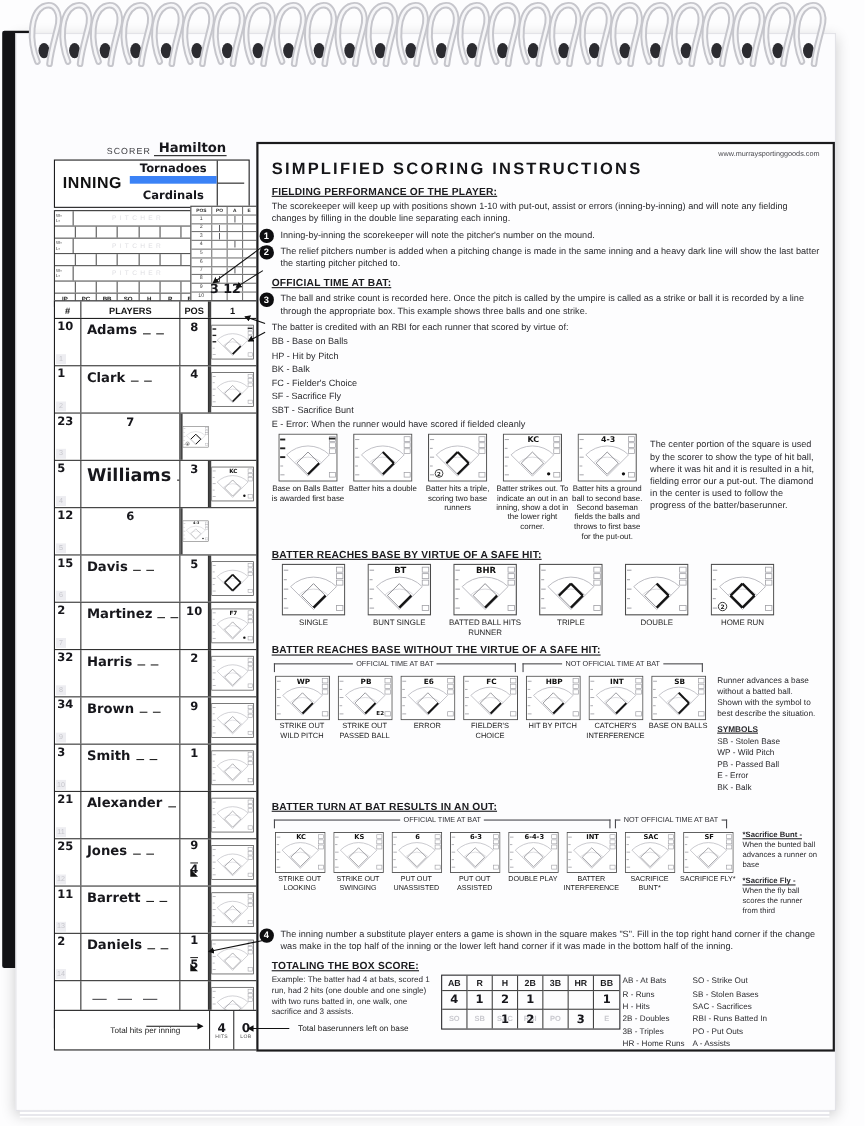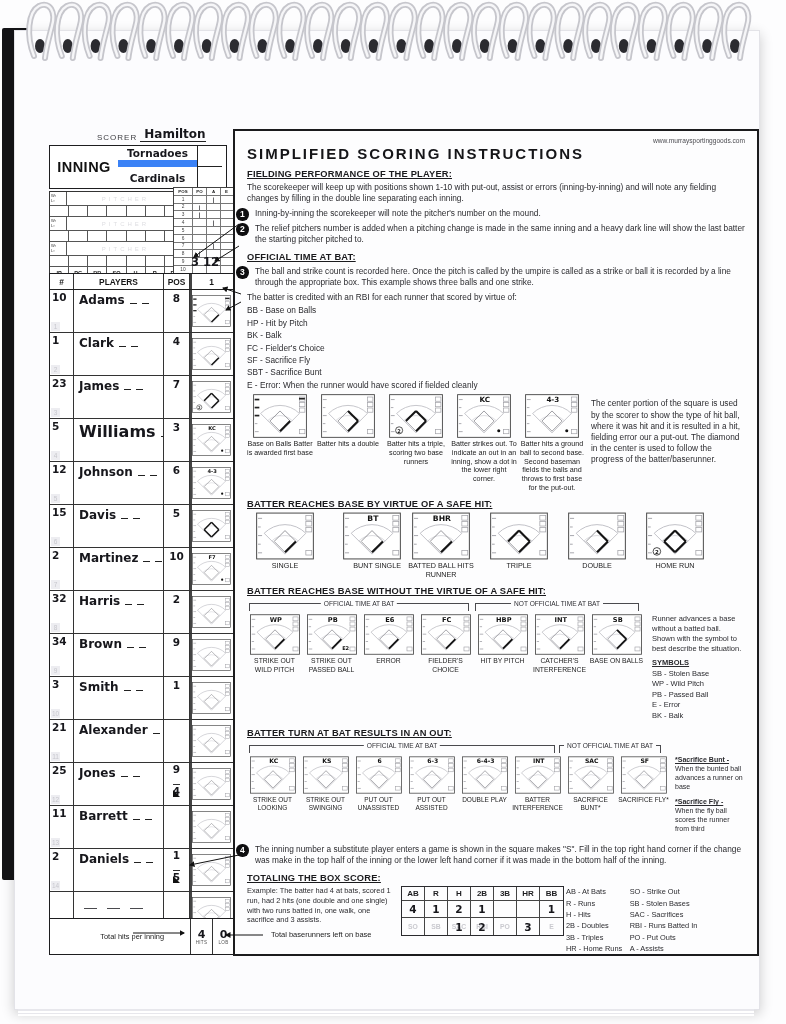--- a/index.html
+++ b/index.html
@@ -315,21 +315,20 @@
               <path d="M32 44 L20 32 L32 20 L44 32 Z" fill="none" stroke="#8d8d93" stroke-width="1"></path>
               <line x1="32" y1="44" x2="44" y2="32" stroke="#141414" stroke-width="2.4"></line>
             </svg>
           </div>
         </div>
         <div class="prow">
           <div class="pc-num">
             <span class="hv hand">23</span>
             <span class="rowno">3</span>
           </div>
-          <div class="pc-name"><span class="hand" style="font-size: 12px;">James</span><span class="u"></span><span class="u"></span></div>
           <div class="pc-pos hand">7</div>
           <div class="pc-inn">
             <svg viewBox="0 0 64 52" width="42" height="34">
               <rect x="0.7" y="0.7" width="62.6" height="50.6" fill="#fff" stroke="#4a4a4a" stroke-width="1.1"></rect>
               <rect x="2.2" y="6" width="4.5" height="1.1" fill="#a8a8ae"></rect>
               <rect x="2.2" y="15.5" width="3" height="1.1" fill="#a8a8ae"></rect>
               <rect x="2.2" y="25" width="4.5" height="1.1" fill="#a8a8ae"></rect>
               <rect x="2.2" y="34.5" width="3" height="1.1" fill="#a8a8ae"></rect>
               <rect x="2.2" y="44" width="4.5" height="1.1" fill="#a8a8ae"></rect>
               <rect x="55" y="3.5" width="6.5" height="5" fill="none" stroke="#a0a0a6" stroke-width="0.8"></rect>
@@ -372,21 +371,20 @@
               <text x="33" y="9.5" font-size="8.5" font-weight="bold" font-family="DejaVu Sans, sans-serif" text-anchor="middle" fill="#111">KC</text>
               <circle cx="49.5" cy="43.5" r="1.8" fill="#111"></circle>
             </svg>
           </div>
         </div>
         <div class="prow">
           <div class="pc-num">
             <span class="hv hand">12</span>
             <span class="rowno">5</span>
           </div>
-          <div class="pc-name"><span class="hand" style="font-size: 12px;">Johnson</span><span class="u"></span><span class="u"></span></div>
           <div class="pc-pos hand">6</div>
           <div class="pc-inn">
             <svg viewBox="0 0 64 52" width="42" height="34">
               <rect x="0.7" y="0.7" width="62.6" height="50.6" fill="#fff" stroke="#4a4a4a" stroke-width="1.1"></rect>
               <rect x="2.2" y="6" width="4.5" height="1.1" fill="#a8a8ae"></rect>
               <rect x="2.2" y="15.5" width="3" height="1.1" fill="#a8a8ae"></rect>
               <rect x="2.2" y="25" width="4.5" height="1.1" fill="#a8a8ae"></rect>
               <rect x="2.2" y="34.5" width="3" height="1.1" fill="#a8a8ae"></rect>
               <rect x="2.2" y="44" width="4.5" height="1.1" fill="#a8a8ae"></rect>
               <rect x="55" y="3.5" width="6.5" height="5" fill="none" stroke="#a0a0a6" stroke-width="0.8"></rect>
@@ -836,21 +834,21 @@
               <rect x="55" y="10" width="6.5" height="5" fill="none" stroke="#a0a0a6" stroke-width="0.8"></rect>
               <rect x="55" y="16.5" width="6.5" height="5" fill="none" stroke="#a0a0a6" stroke-width="0.8"></rect>
               <rect x="55" y="42" width="6.5" height="5" fill="none" stroke="#a0a0a6" stroke-width="0.8"></rect>
               <path d="M32 46 L9 23 A 32.5 32.5 0 0 1 55 23 Z" fill="none" stroke="#bcbcc2" stroke-width="1"></path>
               <path d="M17.5 31.5 A 20.5 20.5 0 0 1 46.5 31.5" fill="none" stroke="#cdcdd3" stroke-width="0.8"></path>
               <path d="M32 44 L20 32 L32 20 L44 32 Z" fill="none" stroke="#8d8d93" stroke-width="1"></path>
               <line x1="32" y1="44" x2="44" y2="32" stroke="#141414" stroke-width="2.4"></line>
             </svg>
             <div class="figcap" style="font-size: 7.2px;">SINGLE</div>
           </div>
-          <div class="fig" style="width: 76px; align-items: flex-end;">
+          <div class="fig" style="width: 76px;">
             <svg viewBox="0 0 64 52" width="58" height="48">
               <rect x="0.7" y="0.7" width="62.6" height="50.6" fill="#fff" stroke="#4a4a4a" stroke-width="1.1"></rect>
               <rect x="2.2" y="6" width="4.5" height="1.1" fill="#a8a8ae"></rect>
               <rect x="2.2" y="15.5" width="3" height="1.1" fill="#a8a8ae"></rect>
               <rect x="2.2" y="25" width="4.5" height="1.1" fill="#a8a8ae"></rect>
               <rect x="2.2" y="34.5" width="3" height="1.1" fill="#a8a8ae"></rect>
               <rect x="2.2" y="44" width="4.5" height="1.1" fill="#a8a8ae"></rect>
               <rect x="55" y="3.5" width="6.5" height="5" fill="none" stroke="#a0a0a6" stroke-width="0.8"></rect>
               <rect x="55" y="10" width="6.5" height="5" fill="none" stroke="#a0a0a6" stroke-width="0.8"></rect>
               <rect x="55" y="16.5" width="6.5" height="5" fill="none" stroke="#a0a0a6" stroke-width="0.8"></rect>

